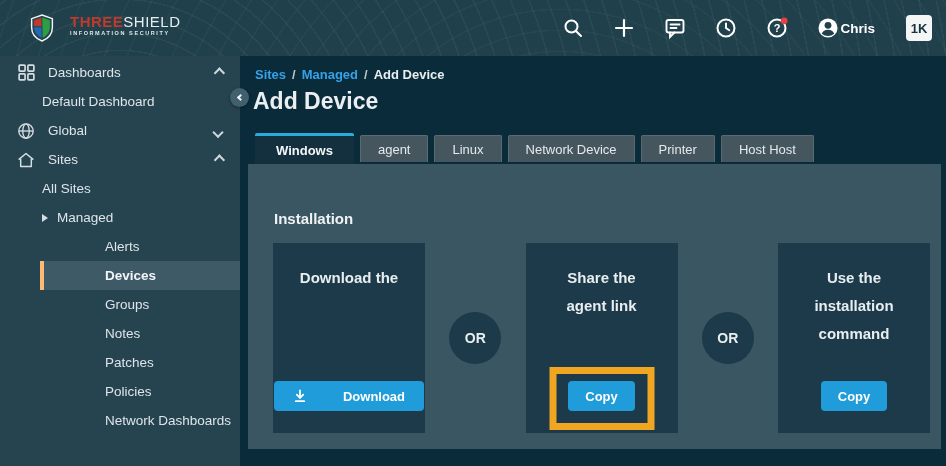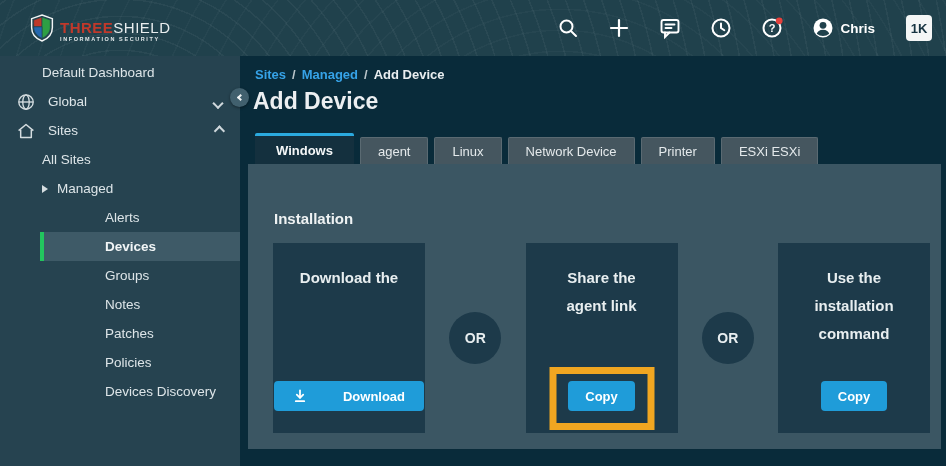--- a/index.html
+++ b/index.html
@@ -8,62 +8,62 @@
 
   
   .topbar{
     position:absolute; left:0; top:0; width:946px; height:56px;
     background:#20414c;
     background-image:
       repeating-radial-gradient(circle at 120px 170px, rgba(255,255,255,0.045) 0 1.5px, transparent 1.5px 17px),
       repeating-radial-gradient(circle at 560px 220px, rgba(255,255,255,0.028) 0 1.5px, transparent 1.5px 21px);
     display:flex; align-items:center; padding:0 14px 0 30px;
   }
-  .logo{ display:flex; align-items:flex-end; gap:6px; }
+  .logo{ display:flex; align-items:flex-start; gap:16px; }
   .logo-text{ display:flex; flex-direction:column; line-height:1; }
   .brand-line{ font-size:15px; font-weight:700; letter-spacing:0.5px; }
   .brand-bold{ color:#c0392b; }
   .brand-light{ color:#e8edee; font-weight:400; }
   .tagline{ font-size:5.5px; color:#dfe7e9; letter-spacing:1.6px; margin-top:2px; font-weight:700;}
   .top-icons{ margin-left:auto; display:flex; align-items:center; gap:27px; }
   .tico{ width:24px; height:24px; display:flex; align-items:center; justify-content:center; cursor:pointer; }
   .tico svg{ overflow:visible; }
-  .account{ display:flex; align-items:center; gap:5px; cursor:pointer; }
+  .account{ display:flex; align-items:center; gap:0; cursor:pointer; }
   .user-name{ color:#ffffff; font-size:13.5px; font-weight:600; }
   .badge-1k{ width:26px; height:26px; background:#f4f6f6; border-radius:4px;
     color:#173442; font-weight:700; font-size:13px; display:flex; align-items:center; justify-content:center; margin-left:4px;}
 
   
   .sidebar{ position:absolute; left:0; top:56px; width:240px; height:410px; background:#264350; padding-top:2px; }
   .side-item{ height:29px; display:flex; align-items:center; color:#dde5e8; font-size:13.5px; font-weight:500; cursor:pointer; }
   .side-item .s-icon{ width:18px; height:18px; margin-right:13px; display:flex; align-items:center; justify-content:center; }
   .lvl0{ padding-left:17px; }
   .lvl1{ padding-left:42px; }
   .lvl2{ padding-left:65px;margin-left:40px; }
-  .side-item.selected{ background:#3e5a67; border-left:4px solid #22c55e; padding-left:61px; font-weight:600; color:#f2f6f7;}
+  .side-item.selected{ background:#3e5a67; border-left:4px solid #fdba74; padding-left:61px; font-weight:600; color:#f2f6f7;}
   .chev{ width:8px; height:8px; border-left:2px solid #cfd8dc; border-bottom:2px solid #cfd8dc; margin-left:auto; margin-right:18px; }
   .chev.up{ transform:rotate(135deg) translate(-1px,-1px); }
   .chev.down{ transform:rotate(-45deg) translate(-1px,1px); }
   .tri{ width:0; height:0; border-top:4.5px solid transparent; border-bottom:4.5px solid transparent; border-left:6px solid #d5dde0; margin-right:9px; }
 
   
   .collapse-btn{ position:absolute; left:230px; top:88px; width:19px; height:19px; border-radius:50%;
     background:#41606e; display:flex; align-items:center; justify-content:center; cursor:pointer; z-index:5;
     box-shadow:0 1px 3px rgba(0,0,0,0.4);}
   .collapse-btn .lchev{ width:5px; height:5px; border-left:2px solid #eef3f4; border-bottom:2px solid #eef3f4; transform:rotate(45deg); margin-left:2px;}
 
   
   .content{ position:absolute; left:240px; top:56px; width:706px; height:410px; background:#092b3a; }
   .breadcrumb{ position:absolute; left:15px; top:11px; font-size:13px; font-weight:600; display:flex; gap:6px; }
   .crumb-link{ color:#36a3e8; cursor:pointer; }
   .crumb-sep{ color:#b9c5ca; }
   .crumb-current{ color:#e9eef0; }
   .page-title{ position:absolute; left:13px; top:32px; font-size:23px; font-weight:700; color:#eceff1; }
 
-  .tabs{ position:absolute; left:15px; top:77px; display:flex; align-items:flex-end; gap:6px; height:31px; }
+  .tabs{ position:absolute; left:15px; top:77px; display:flex; align-items:center; gap:6px; height:31px; }
   .tab{ height:27px; background:#45565f; border:1px solid #5a6a72; border-bottom:none; border-radius:2px 2px 0 0;
     color:#e4e9eb; font-size:13px; font-weight:500; display:flex; align-items:center; padding:0 17px; cursor:pointer; }
   .tab.active{ height:31px; background:#14303e; border:none; border-top:3px solid #2baadf; color:#f4f7f8; font-weight:600; padding:0 21px; }
 
   .panel{ position:absolute; left:8px; top:108px; width:693px; height:285px; background:#3b5663; padding:46px 11px 0 25px; }
   .panel-heading{ font-size:15px; font-weight:700; color:#eef2f3; margin-bottom:16px; margin-left:1px; }
 
   .cards-row{ display:flex; justify-content:space-between; align-items:flex-start; }
   .card{ width:152px; height:190px; background:#1d3a4a; display:flex; flex-direction:column; align-items:center;
     padding-top:21px; position:relative; }
@@ -140,20 +140,32 @@
         <circle cx="12" cy="9.3" r="3.4" fill="#20414c"></circle>
         <path d="M12 13.8 c-3.4 0 -5.7 1.8 -6.2 4 a9.5 9.5 0 0 0 12.4 0 c-0.5 -2.2 -2.8 -4 -6.2 -4" fill="#20414c"></path>
       </svg>
       <span class="user-name">Chris</span>
     </span>
     <span class="badge-1k">1K</span>
   </div>
 </div>
 
 <div class="sidebar">
+  <div class="side-item lvl0">
+    <span class="s-icon">
+      <svg width="17" height="17" viewBox="0 0 18 18" fill="none" stroke="#d5dde0" stroke-width="1.8">
+        <rect x="1.2" y="1.2" width="6.3" height="6.3" rx="0.8"></rect>
+          <rect x="10.5" y="1.2" width="6.3" height="6.3" rx="0.8"></rect>
+        <rect x="1.2" y="10.5" width="6.3" height="6.3" rx="0.8"></rect>
+          <rect x="10.5" y="10.5" width="6.3" height="6.3" rx="0.8"></rect>
+      </svg>
+    </span>
+    <span>Dashboards</span>
+    <span class="chev up"></span>
+  </div>
 
   <div class="side-item lvl1">
     <span>Default Dashboard</span>
   </div>
 
   <div class="side-item lvl0">
     <span class="s-icon">
       <svg width="18" height="18" viewBox="0 0 20 20" fill="none" stroke="#d5dde0" stroke-width="1.5">
         <circle cx="10" cy="10" r="8"></circle>
           <ellipse cx="10" cy="10" rx="3.6" ry="8"></ellipse>
@@ -203,21 +215,21 @@
 
   <div class="side-item lvl2">
     <span>Patches</span>
   </div>
 
   <div class="side-item lvl2">
     <span>Policies</span>
   </div>
 
   <div class="side-item lvl2">
-    <span>Devices Discovery</span>
+    <span>Network Dashboards</span>
   </div>
 </div>
 
 <div class="collapse-btn">
   <span class="lchev"></span>
 </div>
 
 <div class="content">
 
   <div class="breadcrumb">
@@ -229,21 +241,21 @@
   </div>
 
   <div class="page-title">Add Device</div>
 
   <div class="tabs">
     <div class="tab active">Windows</div>
     <div class="tab">agent</div>
     <div class="tab">Linux</div>
     <div class="tab">Network Device</div>
     <div class="tab">Printer</div>
-    <div class="tab">ESXi ESXi</div>
+    <div class="tab">Host Host</div>
   </div>
 
   <div class="panel">
     <div class="panel-heading">Installation</div>
 
     <div class="cards-row">
 
       <div class="card">
         <div class="card-title">
           <span>Download the</span>

